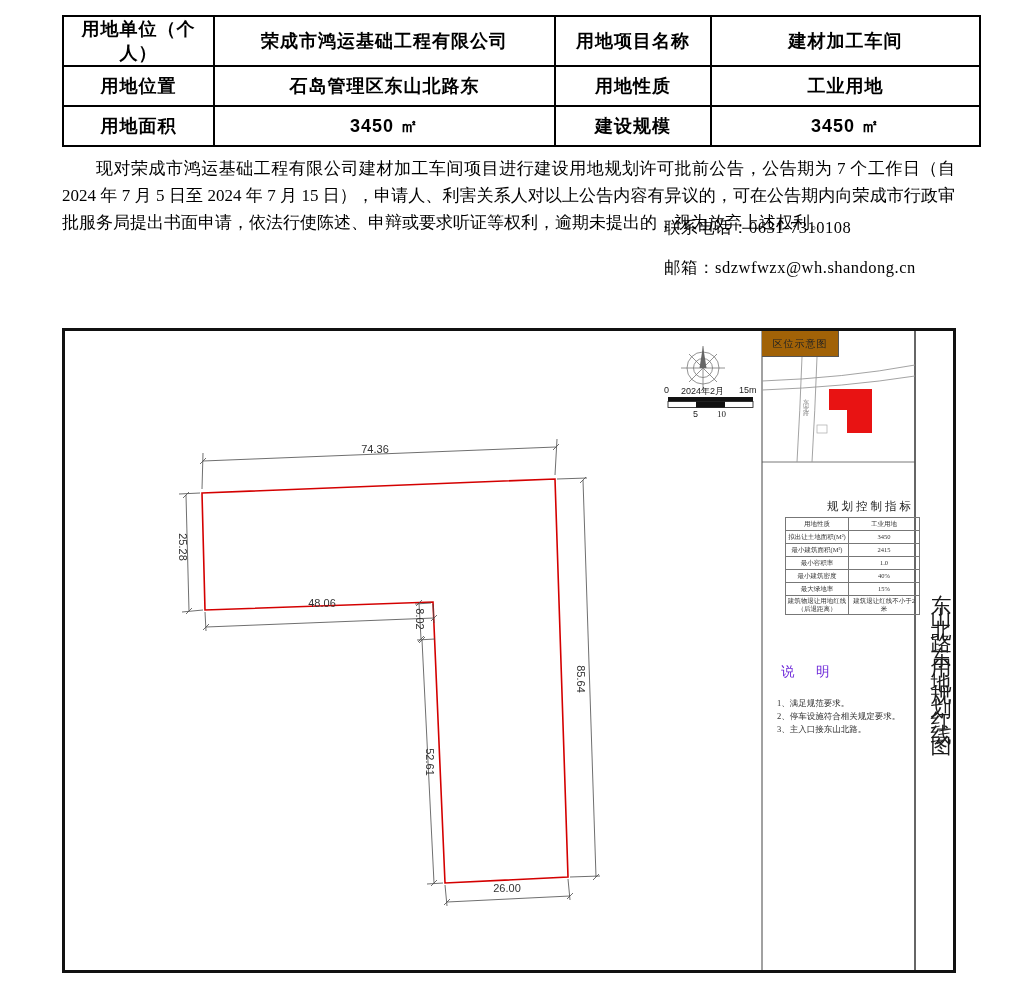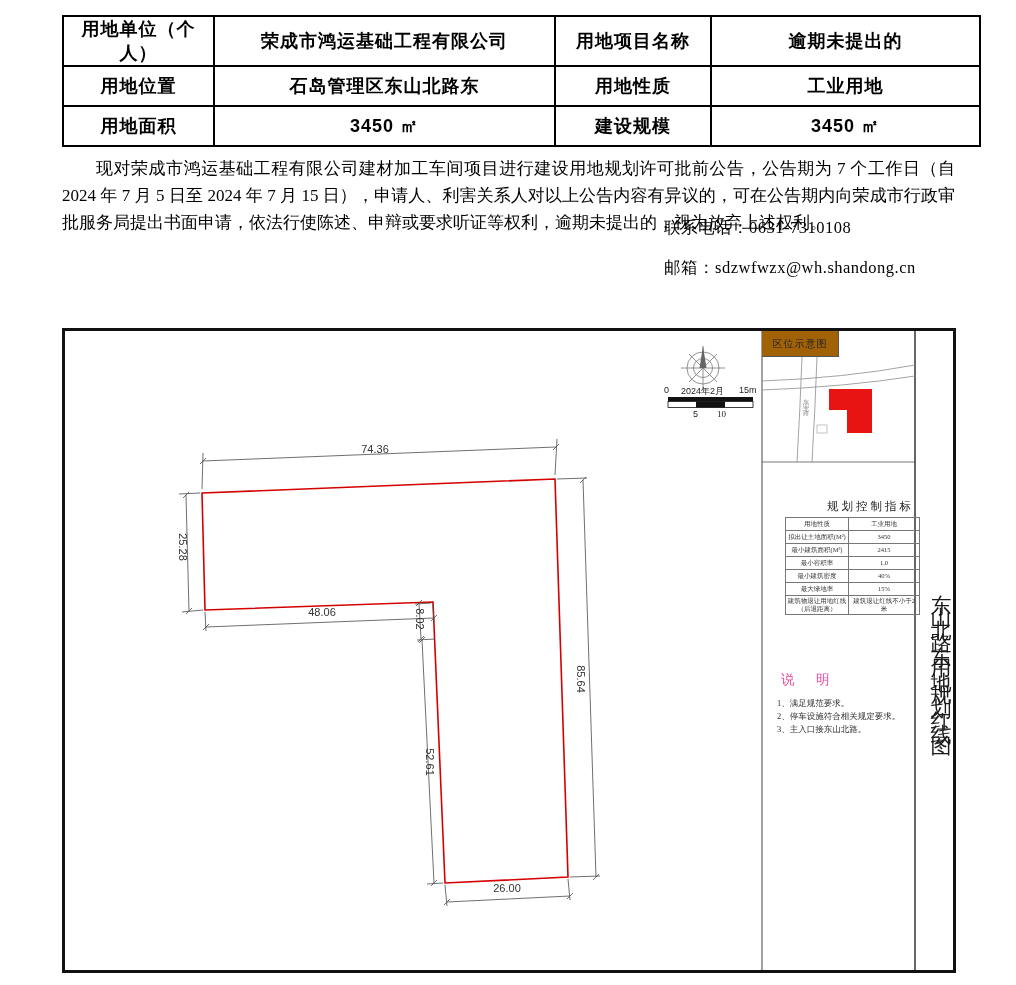--- a/index.html
+++ b/index.html
@@ -40,39 +40,39 @@
 
   .ind-title{position:absolute;left:697px;top:168px;width:153px;text-align:center;
              font-size:11.5px;letter-spacing:3px;color:#222;padding-left:32px;}
   .ind-table{position:absolute;left:720px;top:186px;width:128px;border-collapse:collapse;
              table-layout:fixed;}
   .ind-table td{border:0.5px solid #777;font-size:6.5px;color:#333;text-align:center;
              vertical-align:middle;height:12px;padding:0 1px;line-height:1.25;}
   .ind-l{width:60px}.ind-r{width:68px}
 
   .notes-title{position:absolute;left:716px;top:332px;font-size:13.5px;letter-spacing:9px;
-             color:#ec4899;margin-top:8px;}
+             color:#6d28d9;}
   .notes-item{position:absolute;left:712px;width:136px;font-size:8.5px;color:#333;
              line-height:13px;white-space:nowrap;}
 
   .side-title{position:absolute;left:851px;top:44px;width:39px;height:560px;
              writing-mode:vertical-rl;text-orientation:upright;
              font-size:21px;letter-spacing:13px;color:#1a1a1a;text-align:left;
              margin:0 auto;display:flex;justify-content:center;}
 </style>
 </head>
 <body>
 
 <table class="info-table">
   <tbody>
       <tr>
     <td class="c1">用地单位（个人）</td>
     <td class="c2">荣成市鸿运基础工程有限公司</td>
     <td class="c3">用地项目名称</td>
-    <td class="c4">逾期未提出的</td>
+    <td class="c4">建材加工车间</td>
   </tr>
   <tr>
     <td>用地位置</td>
     <td>石岛管理区东山北路东</td>
     <td>用地性质</td>
     <td>工业用地</td>
   </tr>
   <tr>
     <td>用地面积</td>
     <td>3450 ㎡</td>
@@ -164,21 +164,21 @@
       <path d="M697,50 Q780,47 850,34" fill="none" stroke="#999" stroke-width="0.9"></path>
       <path d="M697,59 Q780,56 850,45" fill="none" stroke="#999" stroke-width="0.9"></path>
       <rect x="752" y="94" width="10" height="8" fill="none" stroke="#aaa" stroke-width="0.7"></rect>
 
       <polygon points="764,58 807,58 807,102 782,102 782,79 764,79" fill="#e81313" stroke="none"></polygon>
     </g>
   </svg>
 
   <div class="dim-label" style="left:275px;top:112px;width:70px;">74.36</div>
   <div class="dim-label dim-v" style="left:93px;top:210px;width:50px;">25.28</div>
-  <div class="dim-label" style="left:222px;top:275px;width:70px;">48.06</div>
+  <div class="dim-label" style="left:222px;top:266px;width:70px;">48.06</div>
   <div class="dim-label dim-v" style="left:330px;top:282px;width:50px;">8.02</div>
   <div class="dim-label dim-v" style="left:340px;top:425px;width:50px;">52.61</div>
   <div class="dim-label dim-v" style="left:491px;top:342px;width:50px;">85.64</div>
   <div class="dim-label" style="left:407px;top:551px;width:70px;">26.00</div>
 
   <div class="scale-txt" style="left:599px;top:54px;">0</div>
   <div class="scale-txt" style="left:616px;top:54px;">2024年2月</div>
   <div class="scale-txt" style="left:674px;top:54px;">15m</div>
   <div class="scale-txt" style="left:628px;top:78px;">5</div>
   <div class="scale-txt" style="left:652px;top:78px;font-family:Liberation Serif, serif;">10</div>

